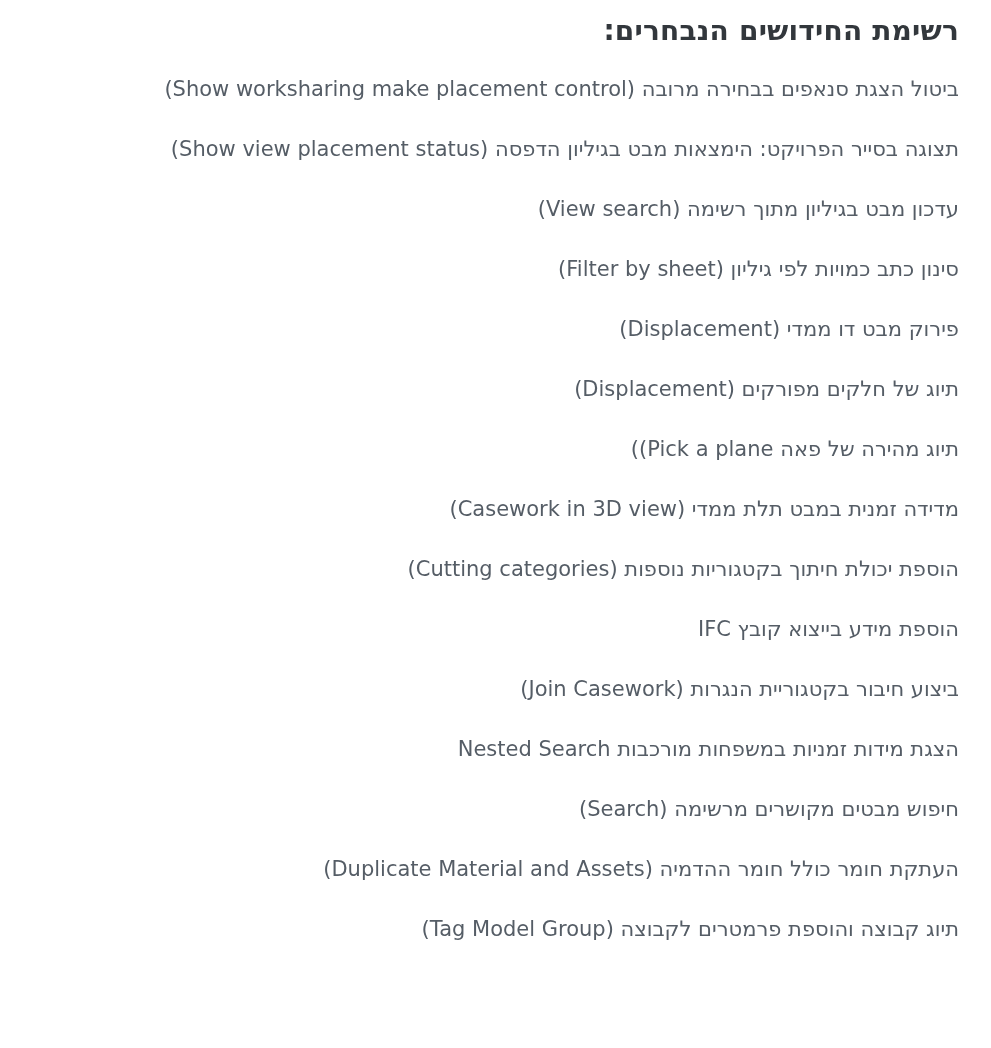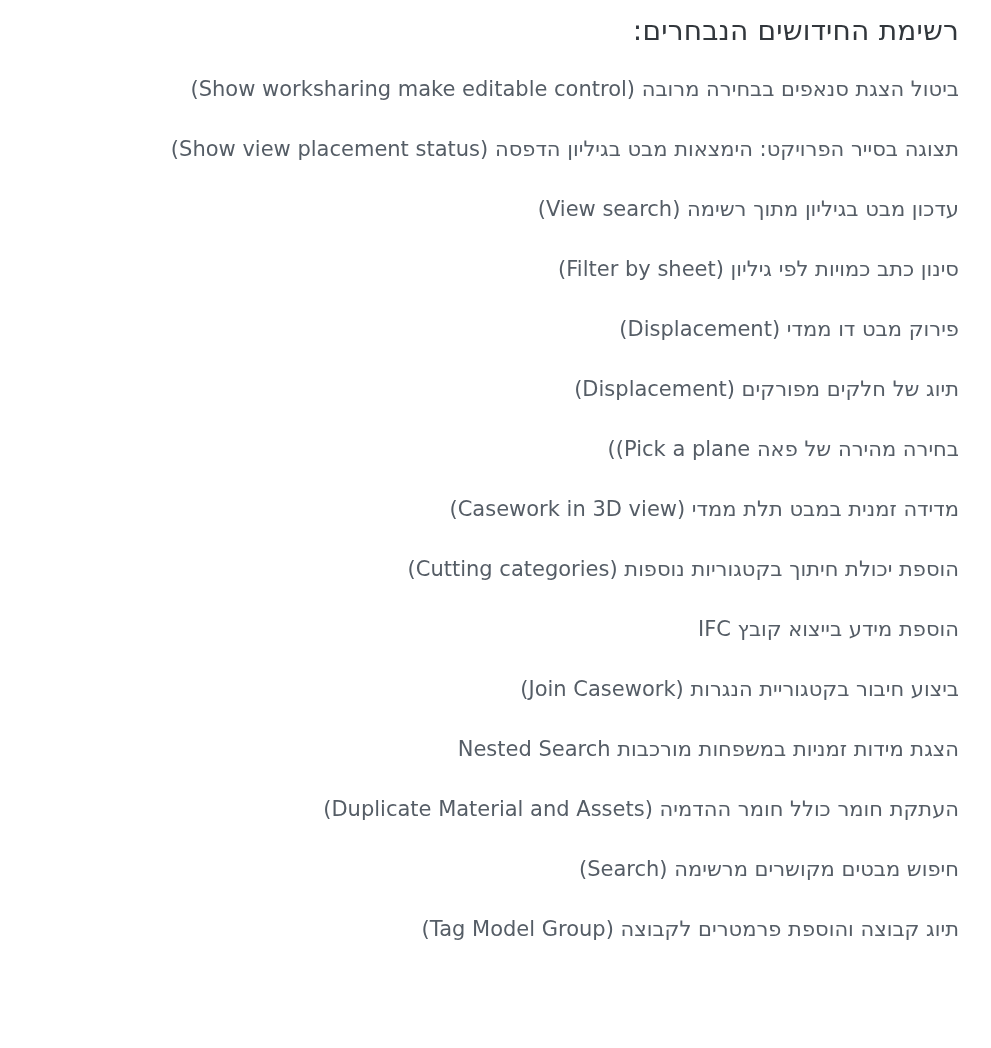--- a/index.html
+++ b/index.html
@@ -17,21 +17,21 @@
     direction: rtl;
     text-align: right;
     padding: 14px 32px 0 20px;
     box-sizing: border-box;
     width: 991px;
   }
   .page-title {
     margin: 0;
     font-size: 28px;
     line-height: 34px;
-    font-weight: 400;
+    font-weight: 700;
     color: #32373c;
     letter-spacing: 0.2px;
   }
   .feature-list {
     margin-top: 26px;
   }
   .feature-item {
     font-size: 21px;
     line-height: 30px;
     margin: 0 0 30px 0;
@@ -45,45 +45,45 @@
 </style>
 </head>
 <body>
 
 <div class="page">
 
   <h1 class="page-title">רשימת החידושים הנבחרים:</h1>
 
   <div class="feature-list">
 
-    <div class="feature-item"><span class="he-text">ביטול הצגת סנאפים בבחירה מרובה</span> <span class="en-text" dir="ltr">(Show worksharing make editable control)</span></div>
+    <div class="feature-item"><span class="he-text">ביטול הצגת סנאפים בבחירה מרובה</span> <span class="en-text" dir="ltr">(Show worksharing make placement control)</span></div>
 
     <div class="feature-item"><span class="he-text">תצוגה בסייר הפרויקט: הימצאות מבט בגיליון הדפסה</span> <span class="en-text" dir="ltr">(Show view placement status)</span></div>
 
     <div class="feature-item"><span class="he-text">עדכון מבט בגיליון מתוך רשימה</span> <span class="en-text" dir="ltr">(View search)</span></div>
 
     <div class="feature-item"><span class="he-text">סינון כתב כמויות לפי גיליון</span> <span class="en-text" dir="ltr">(Filter by sheet)</span></div>
 
 
     <div class="feature-item"><span class="he-text">פירוק מבט דו ממדי</span> <span class="en-text" dir="ltr">(Displacement)</span></div>
 
     <div class="feature-item"><span class="he-text">תיוג של חלקים מפורקים</span> <span class="en-text" dir="ltr">(Displacement)</span></div>
 
-    <div class="feature-item"><span class="he-text">בחירה מהירה של פאה</span> <span class="en-text" dir="ltr">((Pick a plane</span></div>
+    <div class="feature-item"><span class="he-text">תיוג מהירה של פאה</span> <span class="en-text" dir="ltr">((Pick a plane</span></div>
 
     <div class="feature-item"><span class="he-text">מדידה זמנית במבט תלת ממדי</span> <span class="en-text" dir="ltr">(Casework in 3D view)</span></div>
 
     <div class="feature-item"><span class="he-text">הוספת יכולת חיתוך בקטגוריות נוספות</span> <span class="en-text" dir="ltr">(Cutting categories)</span></div>
 
     <div class="feature-item"><span class="he-text">הוספת מידע בייצוא קובץ</span> <span class="en-text" dir="ltr">IFC</span></div>
 
     <div class="feature-item"><span class="he-text">ביצוע חיבור בקטגוריית הנגרות</span> <span class="en-text" dir="ltr">(Join Casework)</span></div>
 
     <div class="feature-item"><span class="he-text">הצגת מידות זמניות במשפחות מורכבות</span> <span class="en-text" dir="ltr">Nested Search</span></div>
 
+    <div class="feature-item"><span class="he-text">חיפוש מבטים מקושרים מרשימה</span> <span class="en-text" dir="ltr">(Search)</span></div>
+
     <div class="feature-item"><span class="he-text">העתקת חומר כולל חומר ההדמיה</span> <span class="en-text" dir="ltr">(Duplicate Material and Assets)</span></div>
-
-    <div class="feature-item"><span class="he-text">חיפוש מבטים מקושרים מרשימה</span> <span class="en-text" dir="ltr">(Search)</span></div>
 
     <div class="feature-item"><span class="he-text">תיוג קבוצה והוספת פרמטרים לקבוצה</span> <span class="en-text" dir="ltr">(Tag Model Group)</span></div>
 
   </div>
 </div>
 
 </body></html>

